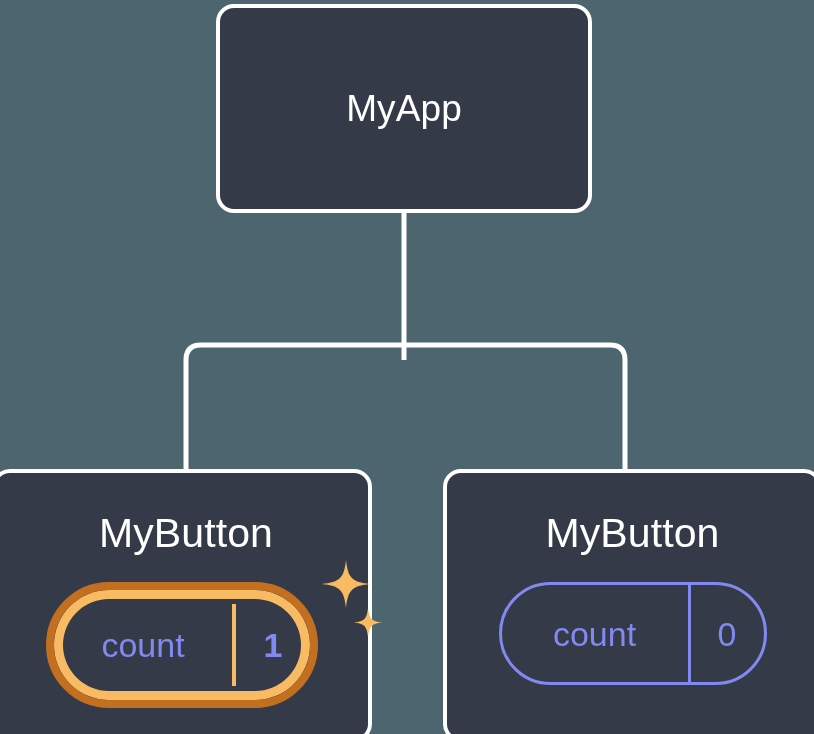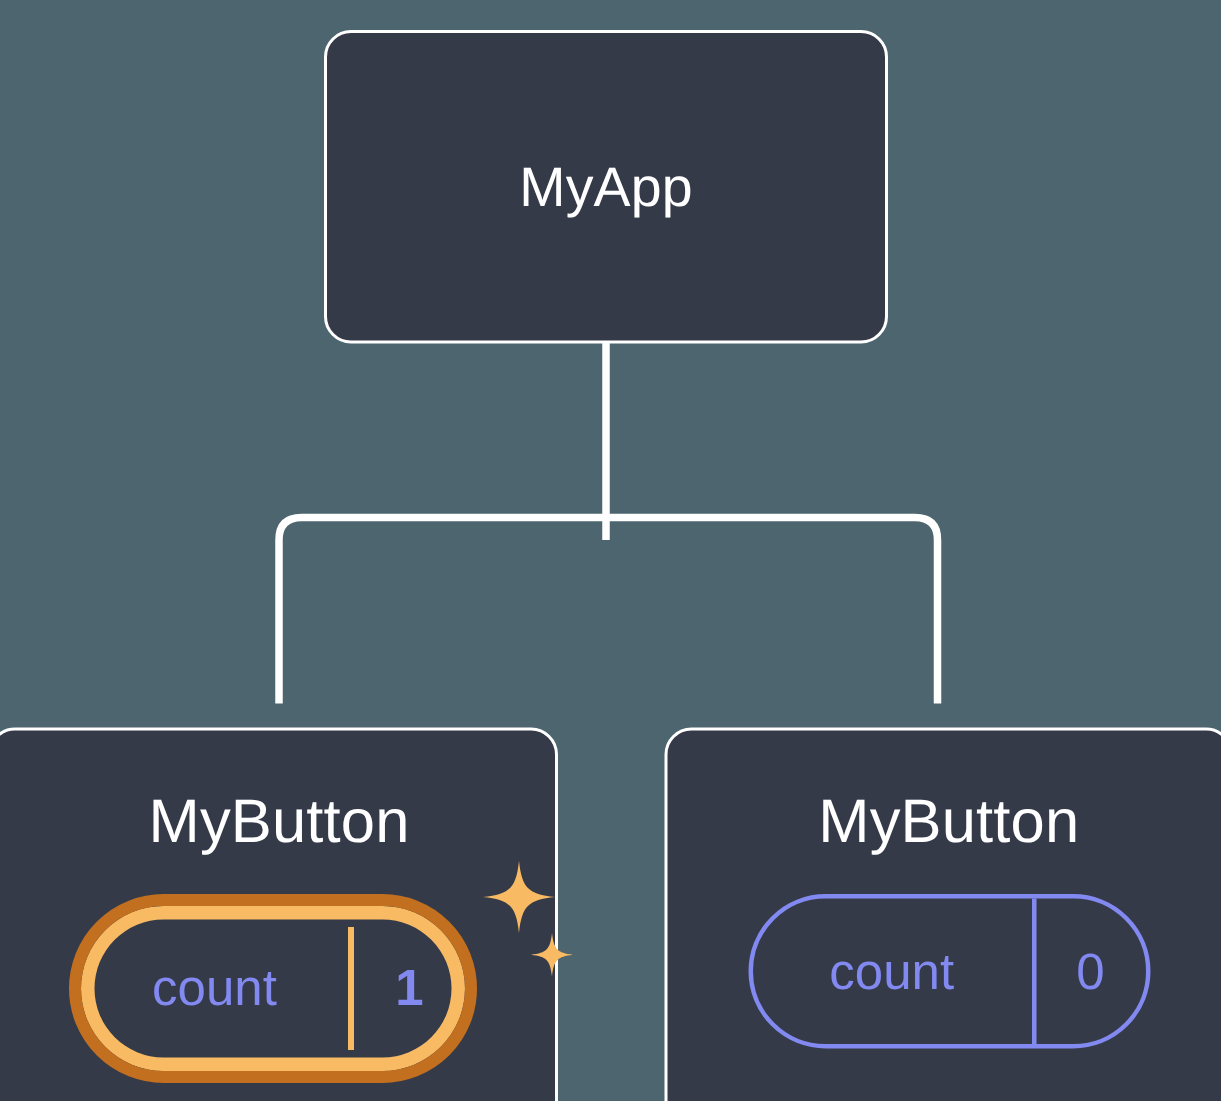--- a/index.html
+++ b/index.html
@@ -30,26 +30,25 @@
     width: 814px;
     height: 734px;
     pointer-events: none;
   }
 
   
   .node {
     position: absolute;
     box-sizing: border-box;
     background: #353a49;
-    border: 2px solid #ffffff;
+    border: 4px solid #ffffff;
     border-radius: 18px;
     display: flex;
     flex-direction: column;
     align-items: center;
-    margin-top: 16px;
   }
 
   .node-root {
     left: 216px;
     top: 4px;
     width: 376px;
     height: 209px;
     justify-content: center;
   }
 

